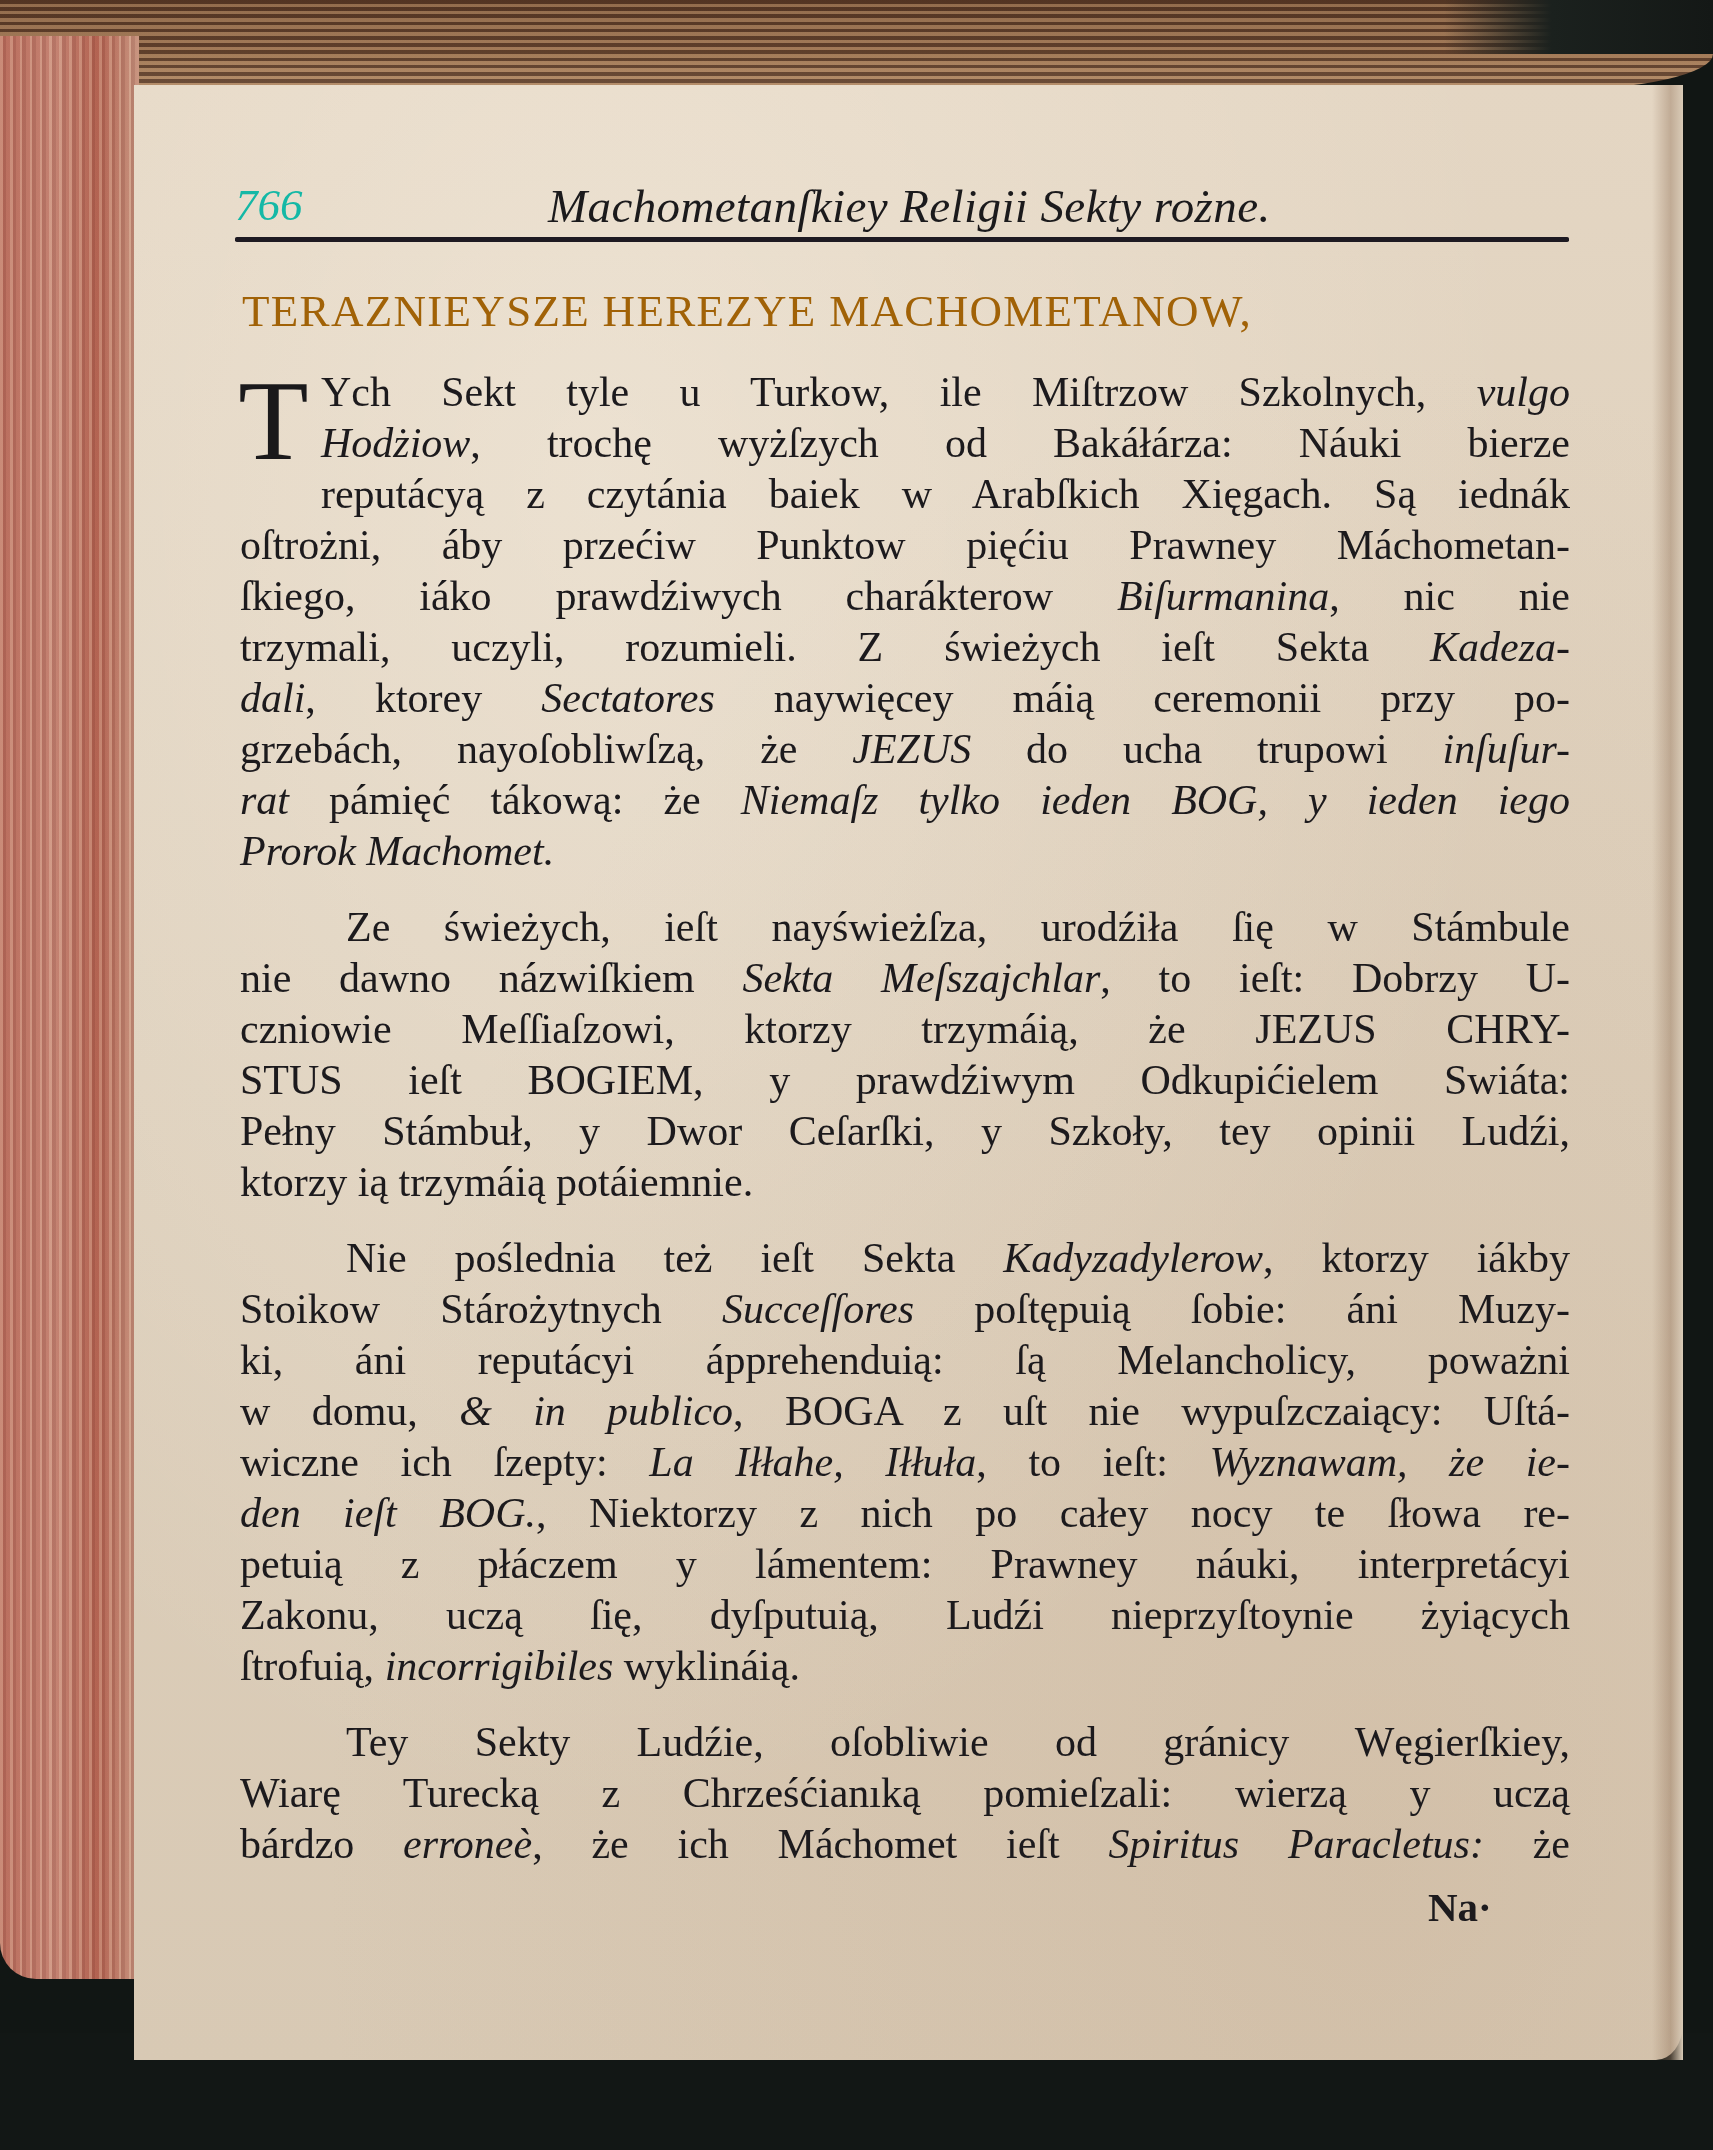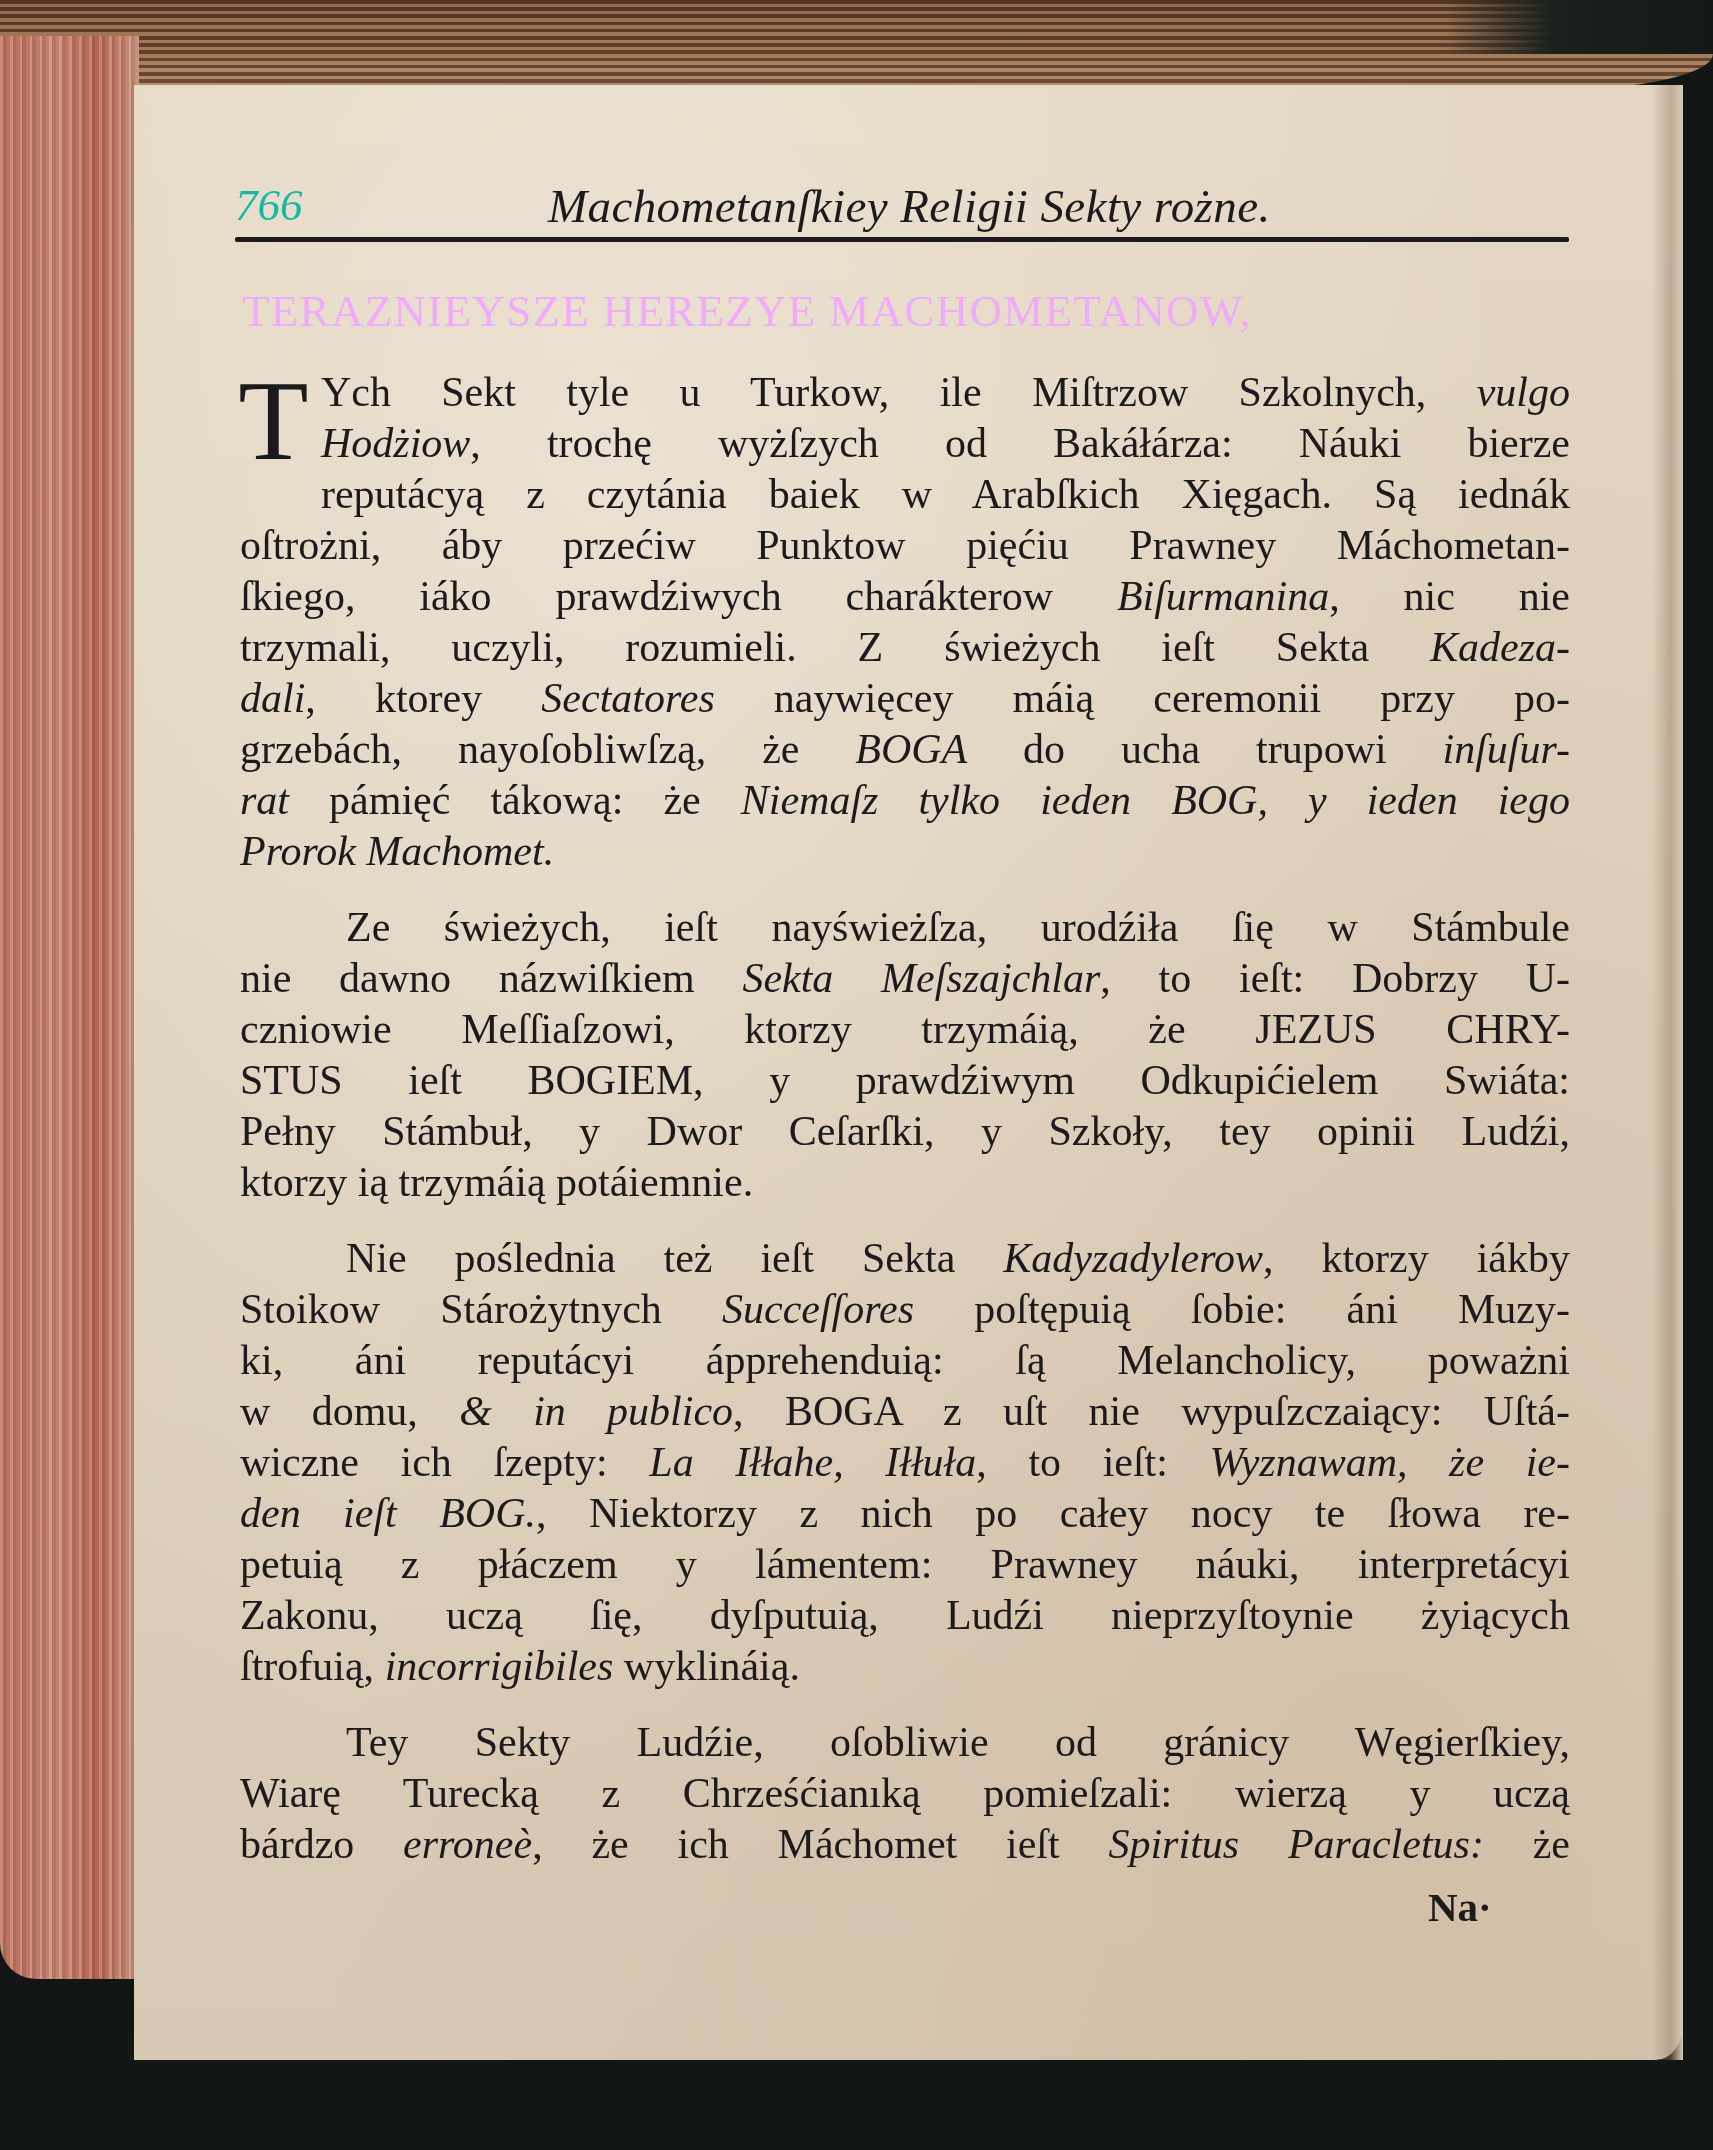--- a/index.html
+++ b/index.html
@@ -52,21 +52,21 @@
     position:absolute; left:0; top:0; font-size:45px; color:#14b8a6; font-style:italic;
   }
   .head-title {
     position:absolute; left:313px; top:0; font-size:47px; font-style:italic; color:#1b1a1c; letter-spacing:0.4px;
   }
   .head-rule {
     position:absolute; left:235px; top:237px; width:1334px; height:4.5px; background:#1e1a22; border-radius:1.8px;
   }
   .section-heading {
     position:absolute; left:242px; top:285px; width:1343px;
-    font-size:45px; color:#f0abfc; letter-spacing:1.3px; white-space:nowrap;
+    font-size:45px; color:#a16207; letter-spacing:1.3px; white-space:nowrap;
   }
 
   .body-text {
     position:absolute; left:240px; top:367px; width:1330px;
     font-size:42px; line-height:51px; color:#1c1a1d;
     text-align:justify;
   }
   .line { display:block; white-space:nowrap; text-align-last:justify; text-align:justify; height:51px; overflow:visible; }
   .line.last { text-align-last:left; }
   .indent { padding-left:106px;margin-top:25px; }
@@ -104,21 +104,21 @@
 
 <div class="body-text" id="body-text">
   <span class="dropcap">T</span>
 <span class="line after-cap">Ych Sekt tyle u Turkow, ile Miſtrzow Szkolnych, <i>vulgo</i></span>
     <span class="line after-cap"><i>Hodżiow</i>, trochę wyżſzych od Bakáłárza: Náuki bierze</span>
     <span class="line">reputácyą z czytánia baiek w Arabſkich Xięgach.  Są iednák</span>
     <span class="line">oſtrożni, áby przećiw Punktow pięćiu Prawney Máchometan-</span>
     <span class="line">ſkiego, iáko prawdźiwych charákterow <i>Biſurmanina</i>, nic nie</span>
     <span class="line">trzymali, uczyli, rozumieli.  Z świeżych ieſt Sekta <i>Kadeza-</i></span>
     <span class="line"><i>dali</i>, ktorey <i>Sectatores</i> naywięcey máią ceremonii przy po-</span>
-    <span class="line">grzebách, nayoſobliwſzą, że <i>BOGA</i> do ucha trupowi <i>inſuſur-</i></span>
+    <span class="line">grzebách, nayoſobliwſzą, że <i>JEZUS</i> do ucha trupowi <i>inſuſur-</i></span>
     <span class="line"><i>rat</i> pámięć tákową: że <i>Niemaſz tylko ieden BOG, y ieden iego</i></span>
     <span class="line last"><i>Prorok Machomet.</i></span>
     <span class="line indent">Ze świeżych, ieſt nayświeżſza, urodźiła ſię w Stámbule</span>
     <span class="line">nie dawno názwiſkiem <i>Sekta Meſszajchlar</i>, to ieſt: Dobrzy U-</span>
     <span class="line">czniowie Meſſiaſzowi, ktorzy trzymáią, że JEZUS CHRY-</span>
     <span class="line">STUS ieſt BOGIEM, y prawdźiwym Odkupićielem Swiáta:</span>
     <span class="line">Pełny Stámbuł, y Dwor Ceſarſki, y Szkoły, tey opinii Ludźi,</span>
     <span class="line last">ktorzy ią trzymáią potáiemnie.</span>
     <span class="line indent">Nie poślednia też ieſt Sekta <i>Kadyzadylerow</i>, ktorzy iákby</span>
     <span class="line">Stoikow Stárożytnych <i>Succeſſores</i> poſtępuią ſobie: áni Muzy-</span>

